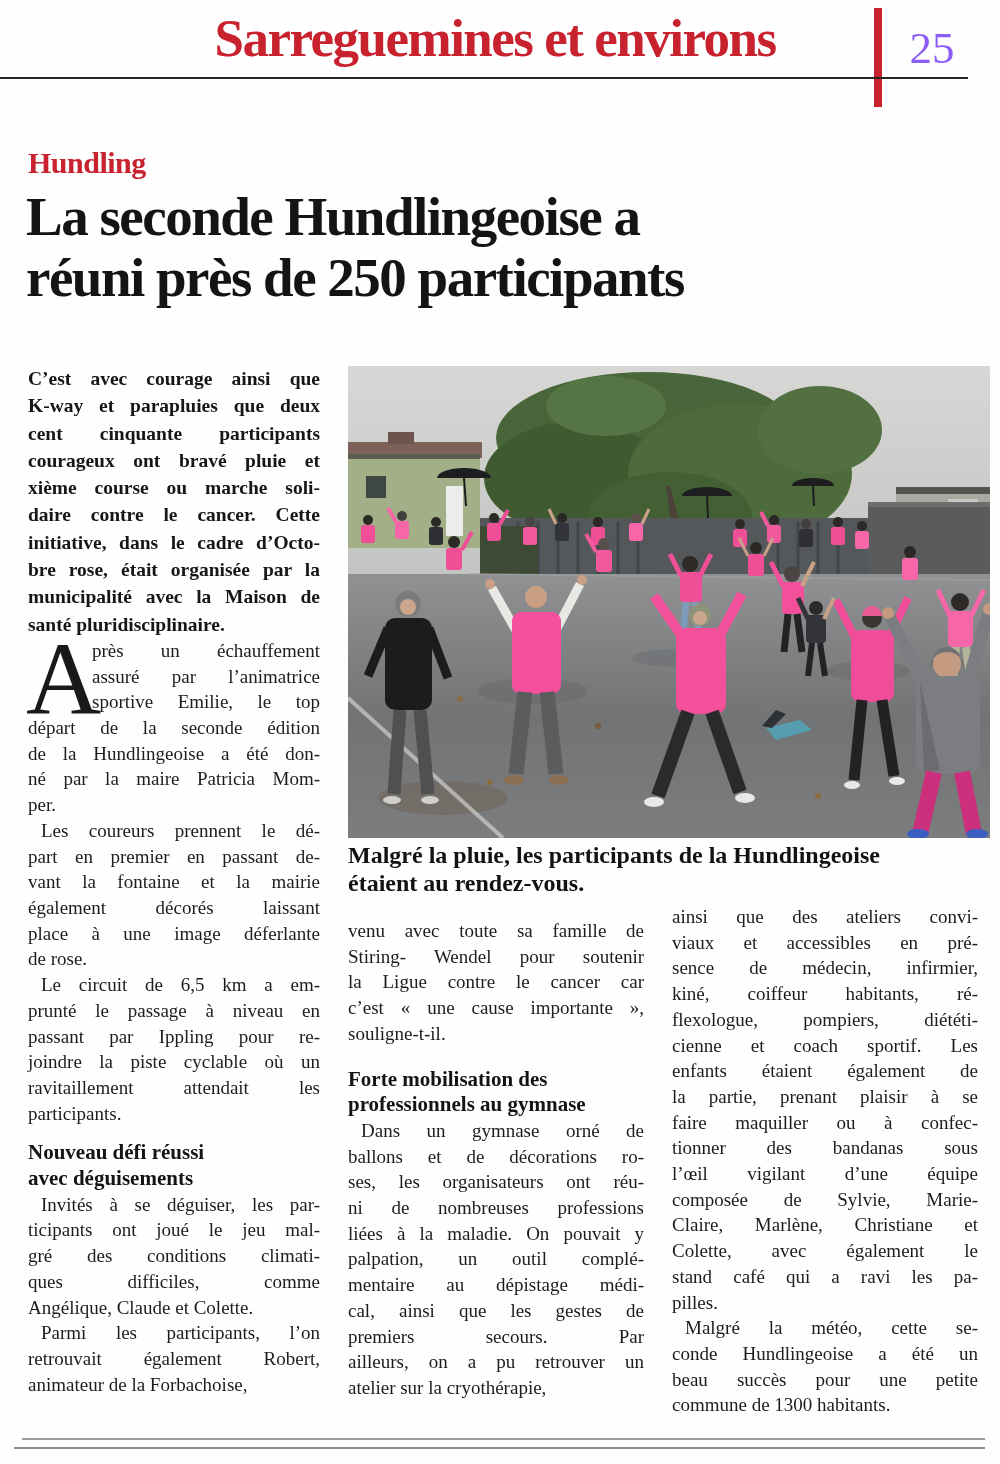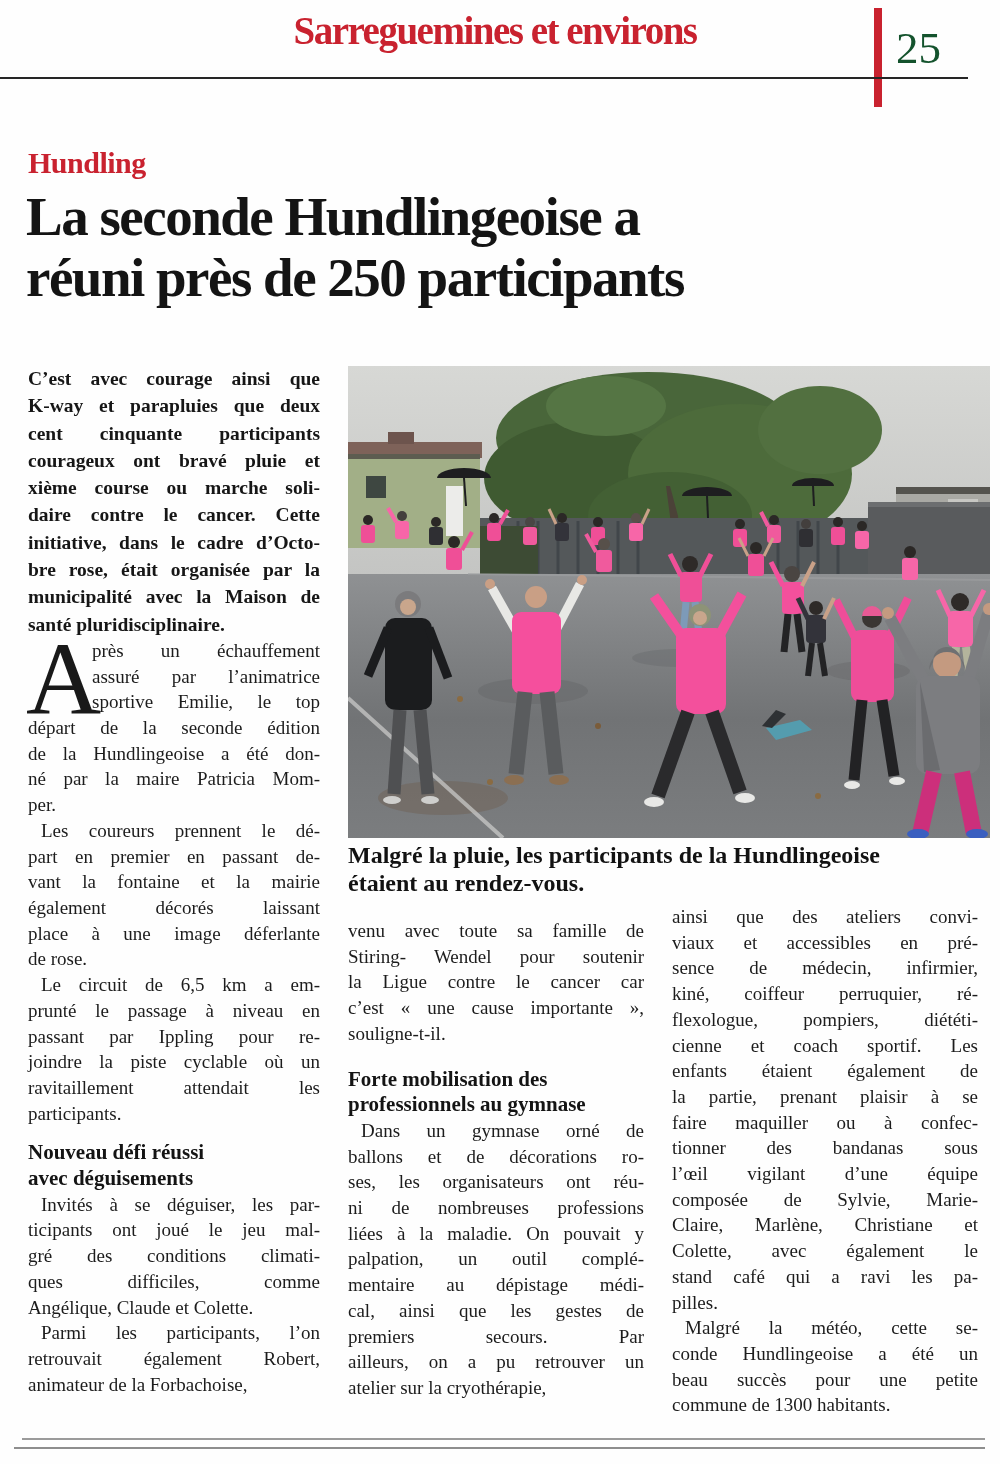--- a/index.html
+++ b/index.html
@@ -4,26 +4,26 @@
 <style>
   html,body { margin:0; padding:0; background:#e9e9e9; }
   .page {
     position:relative; width:1000px; height:1464px; margin:0 auto;
     background:#fefefe; overflow:hidden;
     font-family:"Liberation Serif","DejaVu Serif",serif; color:#1c1c1c;
   }
   
   .section-title {
     position:absolute; top:8px; left:130px; width:730px; text-align:center;
-    font-size:39px; font-weight:bold; color:#c9222f; letter-spacing:-1.5px;
+    font-size:53px; font-weight:bold; color:#c9222f; letter-spacing:-1.5px;
     white-space:nowrap;
   }
   .header-rule { position:absolute; top:77px; left:0; width:968px; height:2px; background:#262626; }
   .red-bar { position:absolute; top:8px; left:874px; width:8px; height:99px; background:#c9222f; }
-  .page-number { position:absolute; top:22px; left:896px; width:72px; text-align:left; font-size:45px; color:#14532d; }
+  .page-number { position:absolute; top:22px; left:896px; width:72px; text-align:center; font-size:45px; color:#8b5cf6; }
   
   .kicker { position:absolute; top:146px; left:28px; font-size:30px; font-weight:bold; color:#c9222f; letter-spacing:-0.5px; }
   .headline {
     position:absolute; top:186px; left:26px; width:965px; margin:0;
     font-size:55px; line-height:61px; font-weight:bold; color:#141414; letter-spacing:-1.5px;
     white-space:nowrap;
   }
   
   .jline { line-height:25.7px; text-align:justify; text-align-last:justify; white-space:nowrap; }
   .jline.last { text-align-last:left; }
@@ -417,21 +417,21 @@
         <div class="jline">ailleurs, on a pu retrouver un</div>
         <div class="jline last">atelier sur la cryothérapie,</div>
       </div>
   </div>
 
   <div class="col col-right">
     <div class="para">
         <div class="jline">ainsi que des ateliers convi-</div>
         <div class="jline">viaux et accessibles en pré-</div>
         <div class="jline">sence de médecin, infirmier,</div>
-        <div class="jline">kiné, coiffeur perruquier, ré-</div>
+        <div class="jline">kiné, coiffeur habitants, ré-</div>
         <div class="jline">flexologue, pompiers, diététi-</div>
         <div class="jline">cienne et coach sportif. Les</div>
         <div class="jline">enfants étaient également de</div>
         <div class="jline">la partie, prenant plaisir à se</div>
         <div class="jline">faire maquiller ou à confec-</div>
         <div class="jline">tionner des bandanas sous</div>
         <div class="jline">l’œil vigilant d’une équipe</div>
         <div class="jline">composée de Sylvie, Marie-</div>
         <div class="jline">Claire, Marlène, Christiane et</div>
         <div class="jline">Colette, avec également le</div>

